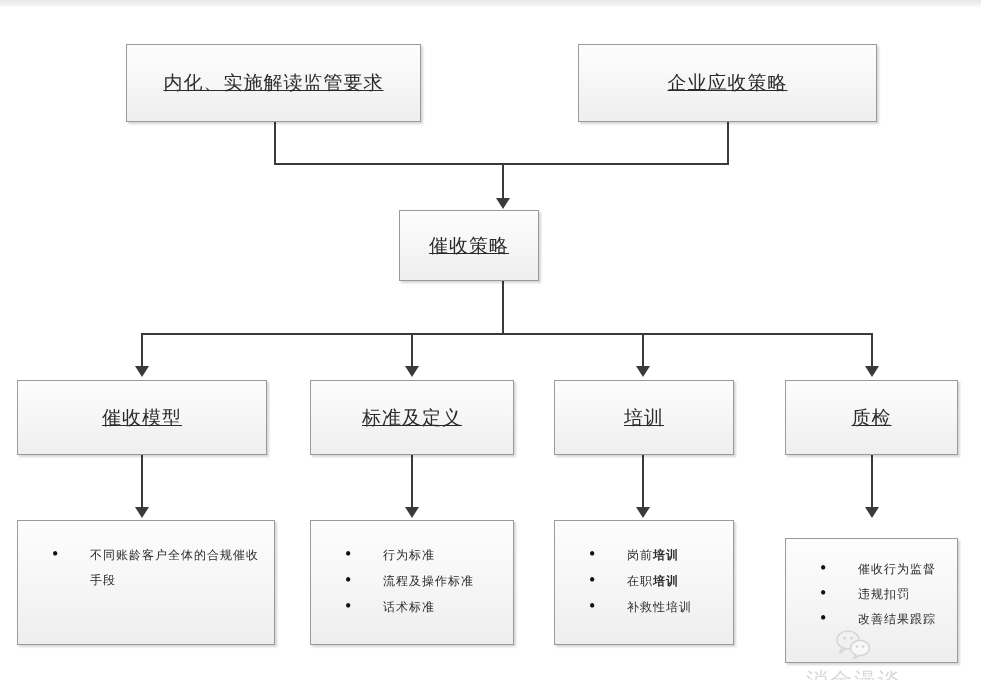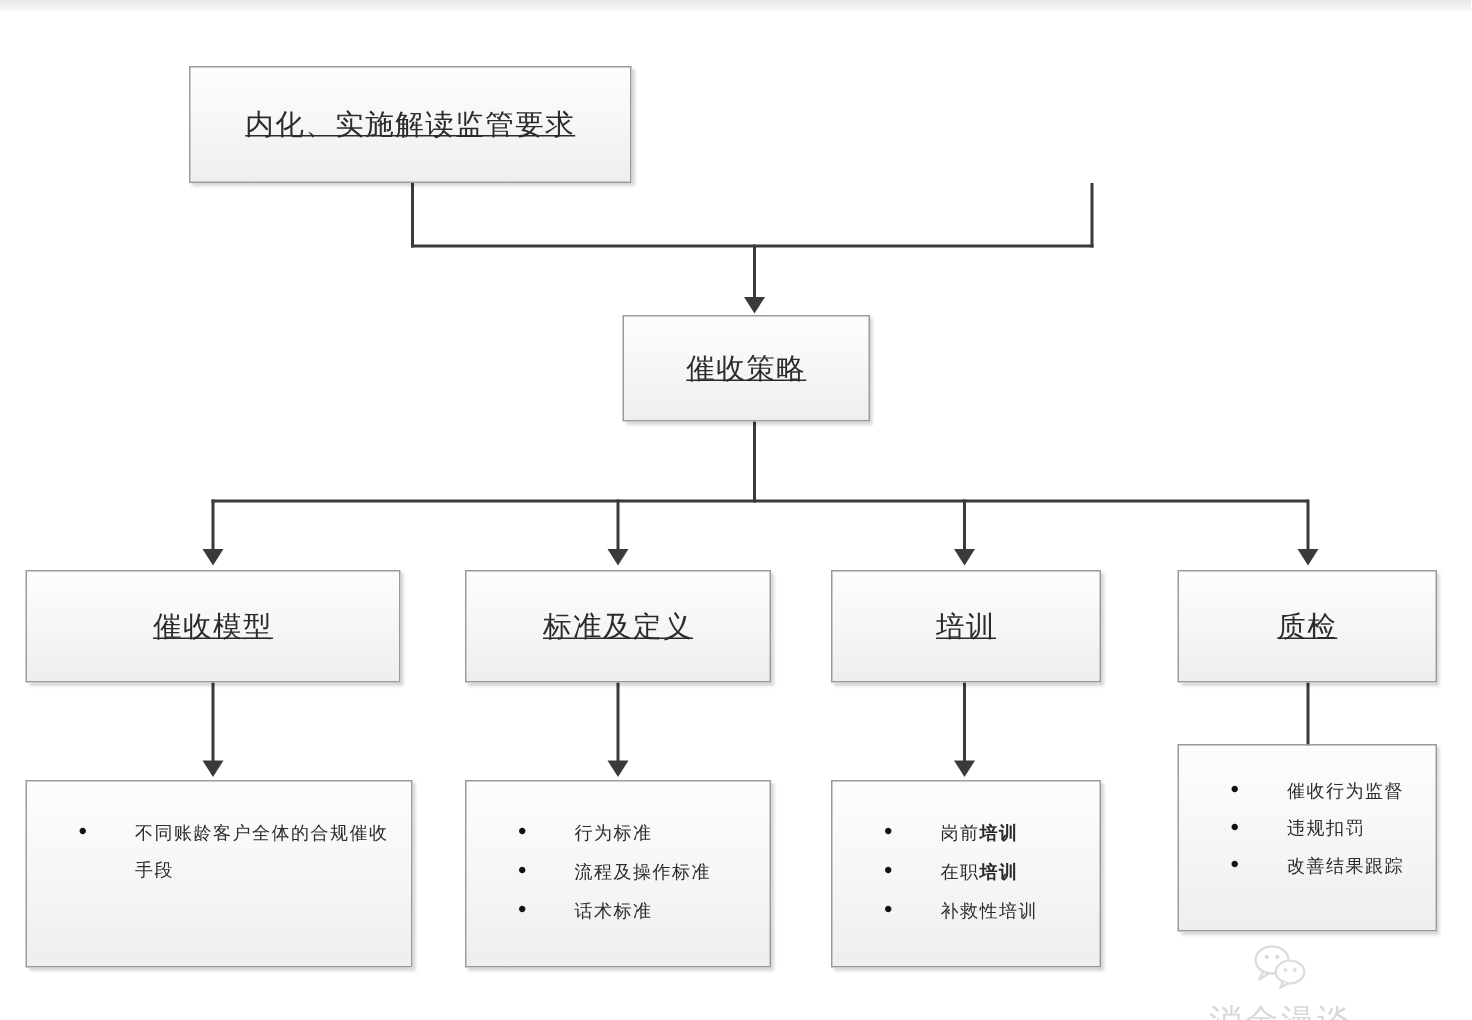--- a/index.html
+++ b/index.html
@@ -143,22 +143,25 @@
   <div class="conn vline" style="left:642px; top:455px; height:53px;"></div>
   <div class="arrow" style="left:636px; top:507px;"></div>
 
   <div class="conn vline" style="left:871px; top:455px; height:53px;"></div>
   <div class="arrow" style="left:865px; top:507px;"></div>
 
   <div class="node" style="left:126px; top:44px; width:295px; height:78px;">
     <span class="label">内化、实施解读监管要求</span>
   </div>
 
-
-  <div class="node" style="left:415px; top:210px; width:165px; height:71px;">
+  <div class="node" style="left:578px; top:44px; width:299px; height:78px;">
+    <span class="label">企业应收策略</span>
+  </div>
+
+  <div class="node" style="left:399px; top:210px; width:140px; height:71px;">
     <span class="label">催收策略</span>
   </div>
 
   <div class="node" style="left:17px; top:380px; width:250px; height:75px;">
     <span class="label">催收模型</span>
   </div>
 
   <div class="node" style="left:310px; top:380px; width:204px; height:75px;">
     <span class="label">标准及定义</span>
   </div>
@@ -186,21 +189,21 @@
   </div>
 
   <div class="node list" style="left:554px; top:520px; width:180px; height:125px;">
     <ul class="bullets">
         <li><span>岗前</span><span class="sans-bold">培训</span></li>
         <li><span>在职</span><span class="sans-bold">培训</span></li>
         <li>补救性培训</li>
     </ul>
   </div>
 
-  <div class="node list" style="left:785px; top:496px; width:173px; height:125px;">
+  <div class="node list" style="left:785px; top:538px; width:173px; height:125px;">
     <ul class="bullets" style="padding-top:18px; line-height:24px;">
       <li>催收行为监督</li>
       <li>违规扣罚</li>
       <li>改善结果跟踪</li>
     </ul>
   </div>
 
   <div id="watermark">
     <svg width="40" height="32" viewBox="0 0 40 32">
       <g fill="none" stroke="#c2c2c2" stroke-width="1.6">

